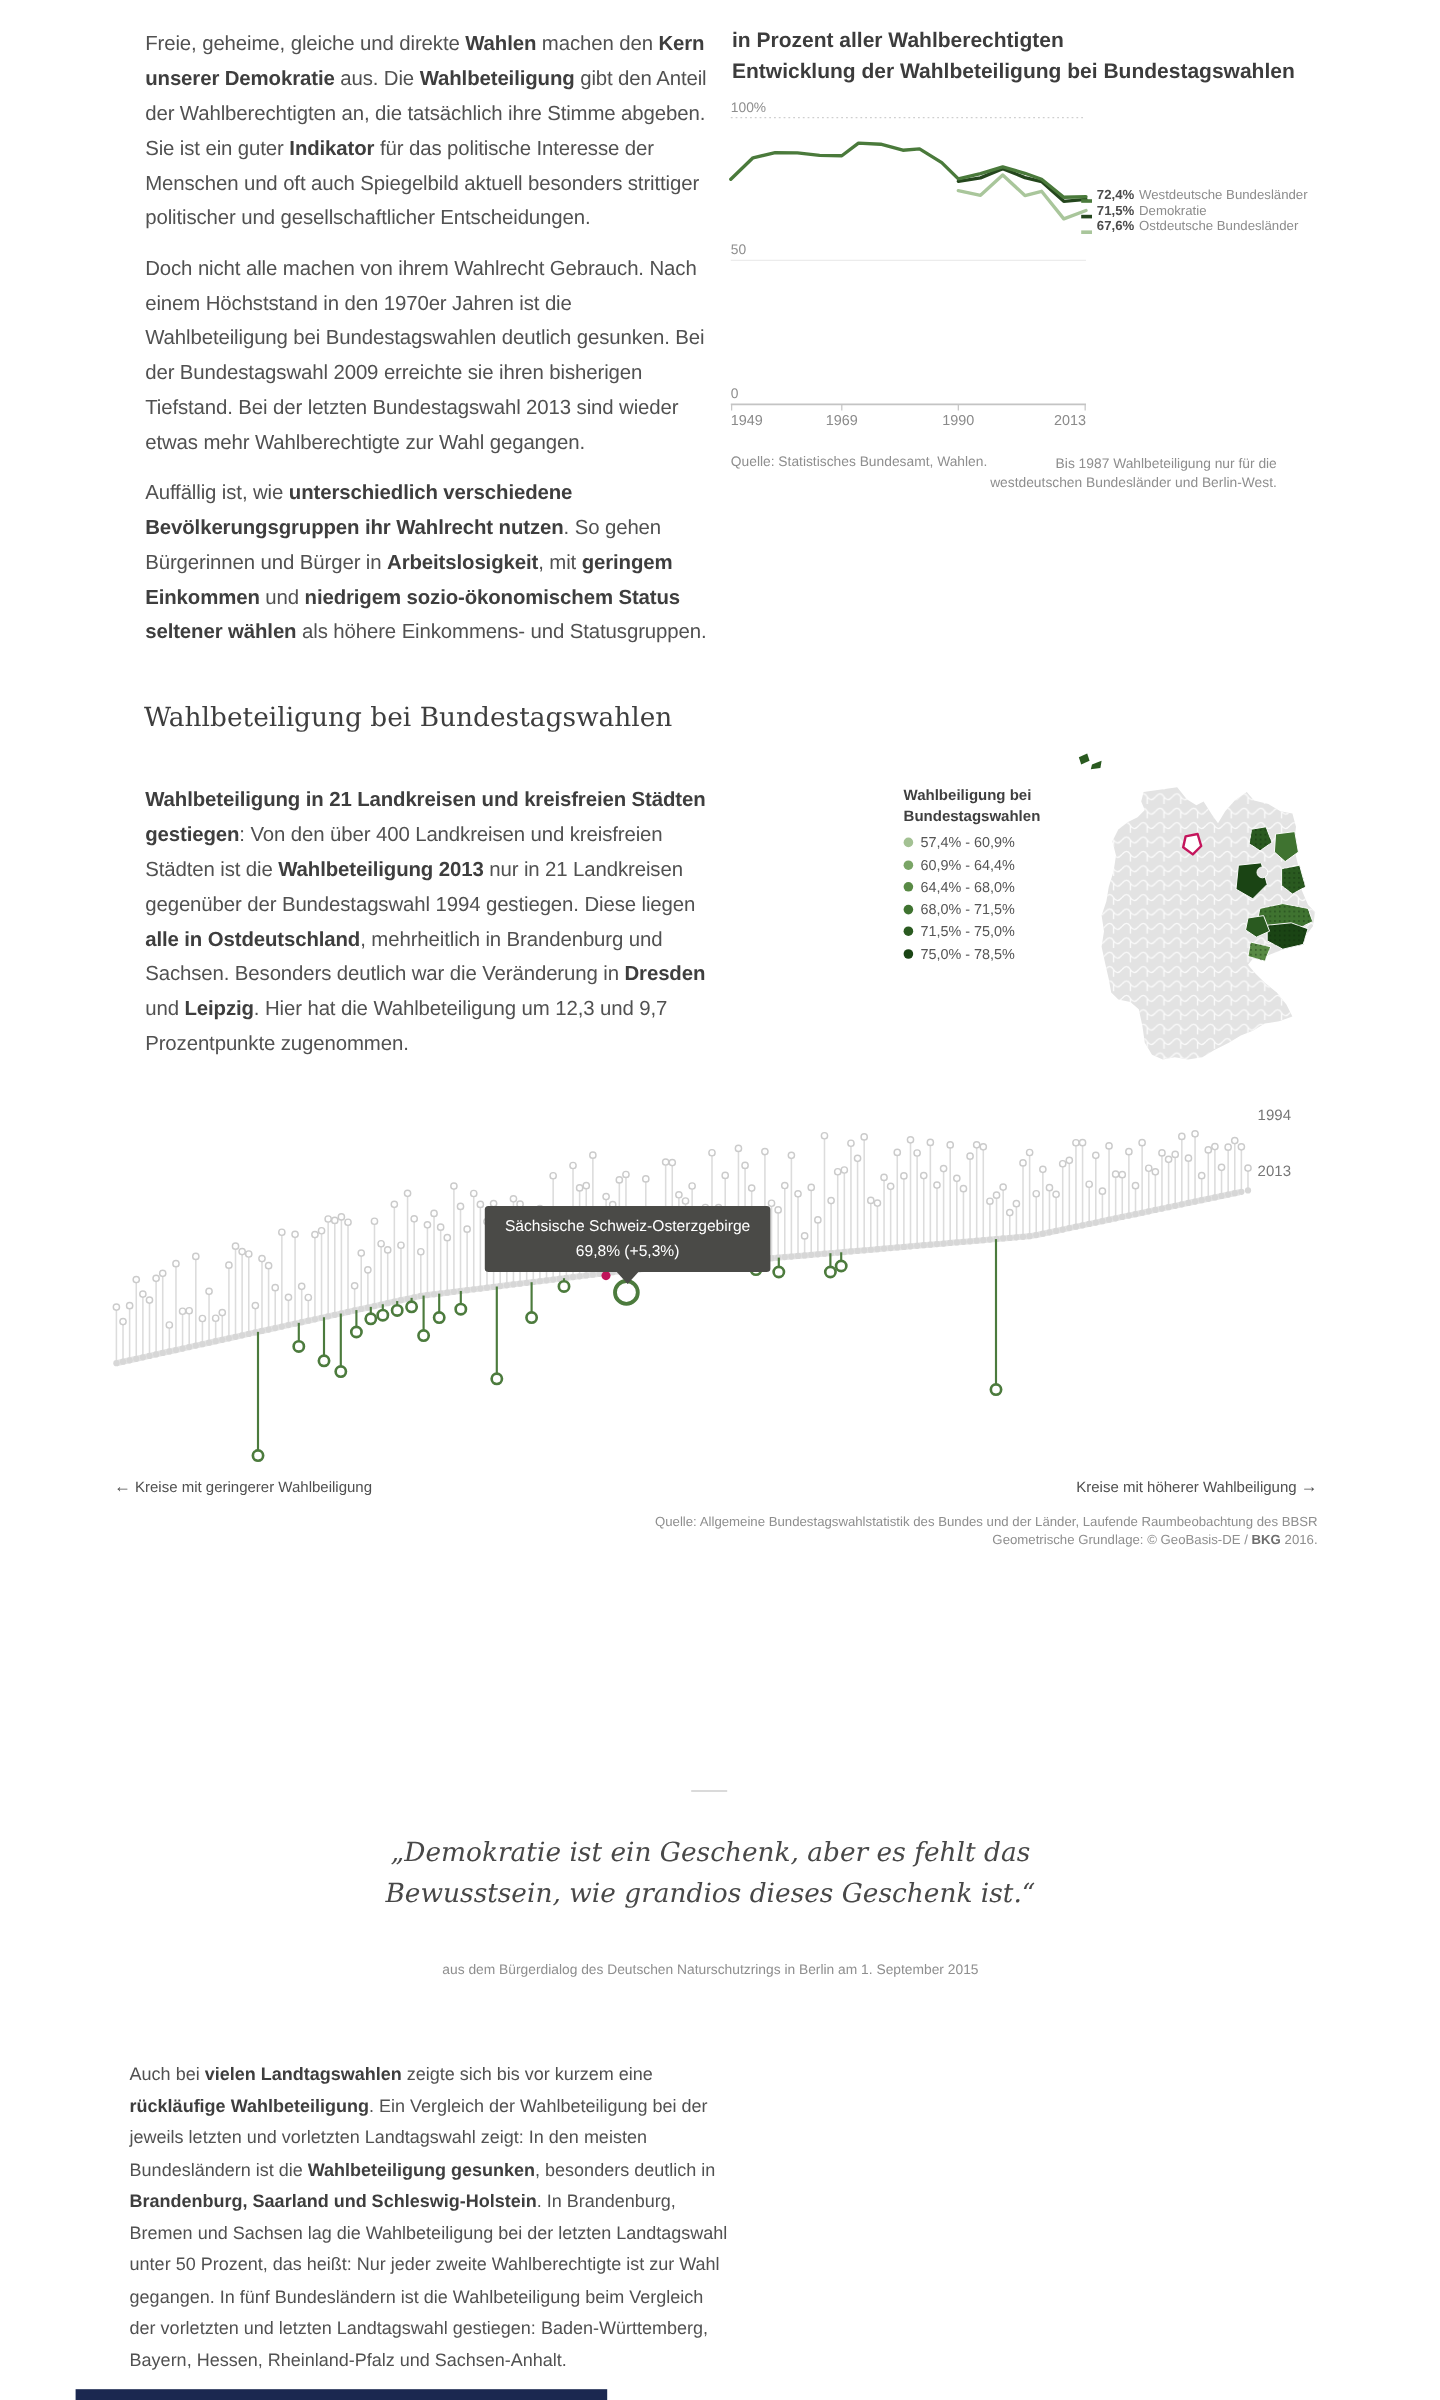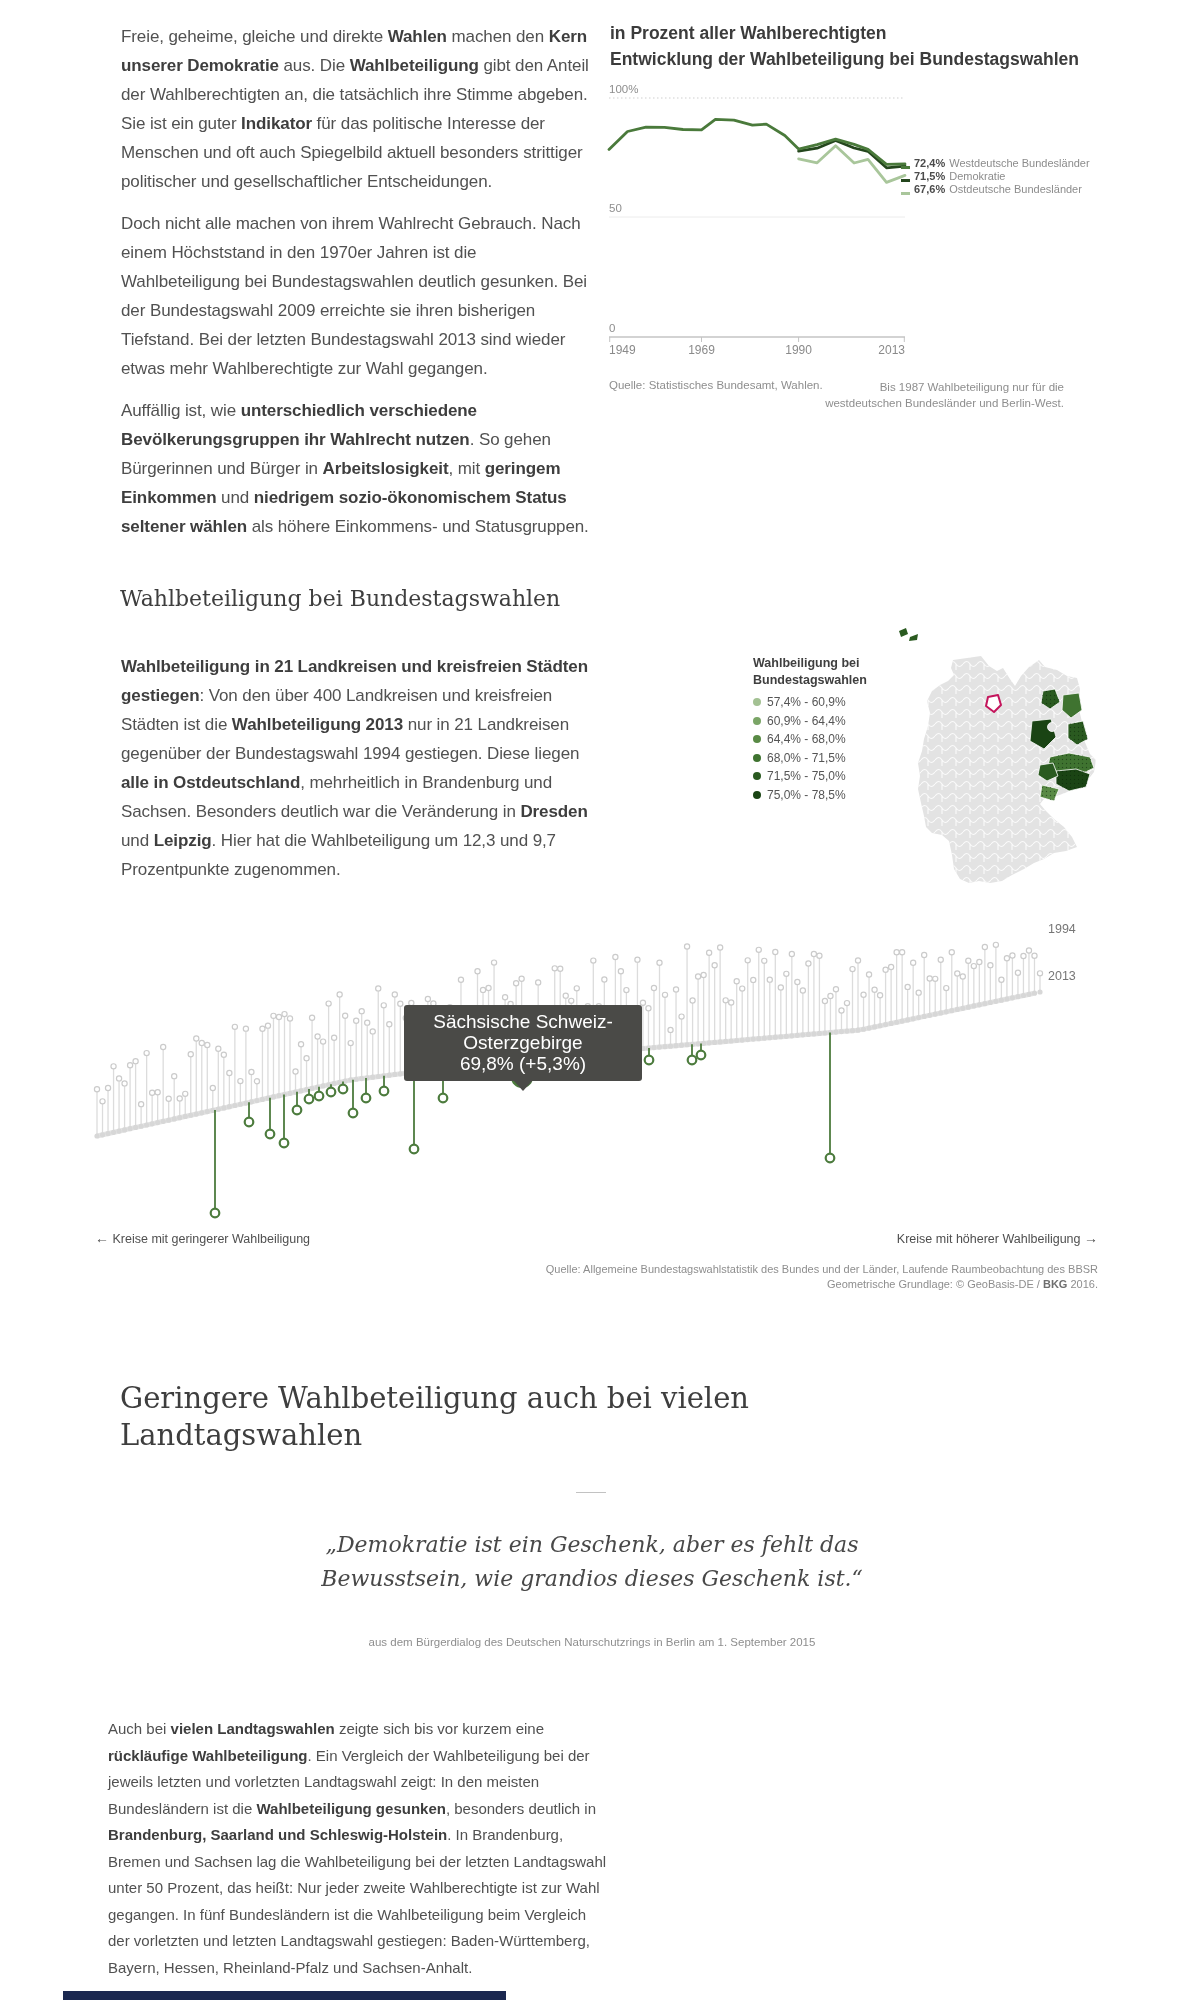--- a/index.html
+++ b/index.html
@@ -23,21 +23,21 @@
   #map-para{left:121px;top:652px;width:478px;}
   #map-legend{left:753px;top:655px;font-size:12px;color:#555;}
   #map-legend .ml-title{font-weight:bold;color:#3f3f3f;line-height:17px;font-size:12.5px;}
   .ml-row{display:flex;align-items:center;height:18.5px;}
   .ml-dot{width:8px;height:8px;border-radius:50%;margin-right:6px;flex:0 0 8px;}
   #map-svg{left:893px;top:610px;}
   #y1994{left:1048px;top:906px;font-size:12.5px;color:#767676;margin-top:16px;}
   #y2013{left:1048px;top:969px;font-size:12.5px;color:#767676;}
   #lolli-svg{left:90px;top:895px;}
   #tooltip{left:404px;top:1005px;width:238px;background:#4a4a47;border-radius:3px;color:#fff;
-           text-align:center;font-size:19px;line-height:21px;padding:6px 0 7px 0;}
+           text-align:center;font-size:13px;line-height:21px;padding:6px 0 7px 0;}
   #tooltip:after{content:"";position:absolute;left:50%;margin-left:-9px;top:100%;
            border:9px solid transparent;border-top:10px solid #4a4a47;border-bottom:none;}
   #axis-left{left:95px;top:1230px;font-size:12.5px;color:#4f4f4f;}
   #axis-right{left:698px;top:1230px;width:400px;text-align:right;font-size:12.5px;color:#4f4f4f;}
   .arrow{font-size:14px;color:#4f4f4f;}
   #map-source{left:500px;top:1262px;width:598px;text-align:right;font-size:11px;line-height:15px;color:#8e8e8e;}
   #map-source b{color:#6e6e6e;}
   #h-landtag{left:120px;top:1380px;font-size:29px;line-height:37px;}
   #quote-rule{left:576px;top:1492px;width:30px;height:1px;background:#c2c2c2;}
   #quote{left:240px;top:1528px;width:704px;text-align:center;font-family:"DejaVu Serif",serif;
@@ -760,24 +760,20 @@
   <div class="abs" id="axis-right">
     <span>Kreise mit höherer Wahlbeiligung</span>
     <span class="arrow">→</span>
   </div>
 
   <div class="abs" id="map-source">
     <div>Quelle: Allgemeine Bundestagswahlstatistik des Bundes und der Länder, Laufende Raumbeobachtung des BBSR</div>
     <div>Geometrische Grundlage: © GeoBasis-DE / <b>BKG</b> 2016.</div>
   </div>
 
-  <h2 class="abs serif-h" id="h-landtag" style="margin:0">
-    <div>Geringere Wahlbeteiligung auch bei vielen</div>
-    <div>Landtagswahlen</div>
-  </h2>
 
   <div class="abs" id="quote-rule"></div>
 
   <div class="abs" id="quote">
     <div>„Demokratie ist ein Geschenk, aber es fehlt das</div>
     <div>Bewusstsein, wie grandios dieses Geschenk ist.“</div>
   </div>
   <div class="abs" id="quote-attr">aus dem Bürgerdialog des Deutschen Naturschutzrings in Berlin am 1. September 2015</div>
 
   <div class="abs body-text" id="landtag-para">Auch bei <b>vielen Landtagswahlen</b> zeigte sich bis vor kurzem eine <b>rückläufige Wahlbeteiligung</b>. Ein Vergleich der Wahlbeteiligung bei der jeweils letzten und vorletzten Landtagswahl zeigt: In den meisten Bundesländern ist die <b>Wahlbeteiligung gesunken</b>, besonders deutlich in <b>Brandenburg, Saarland und Schleswig-Holstein</b>. In Brandenburg, Bremen und Sachsen lag die Wahlbeteiligung bei der letzten Landtagswahl unter 50 Prozent, das heißt: Nur jeder zweite Wahlberechtigte ist zur Wahl gegangen. In fünf Bundesländern ist die Wahlbeteiligung beim Vergleich der vorletzten und letzten Landtagswahl gestiegen: Baden-Württemberg, Bayern, Hessen, Rheinland-Pfalz und Sachsen-Anhalt.</div>

